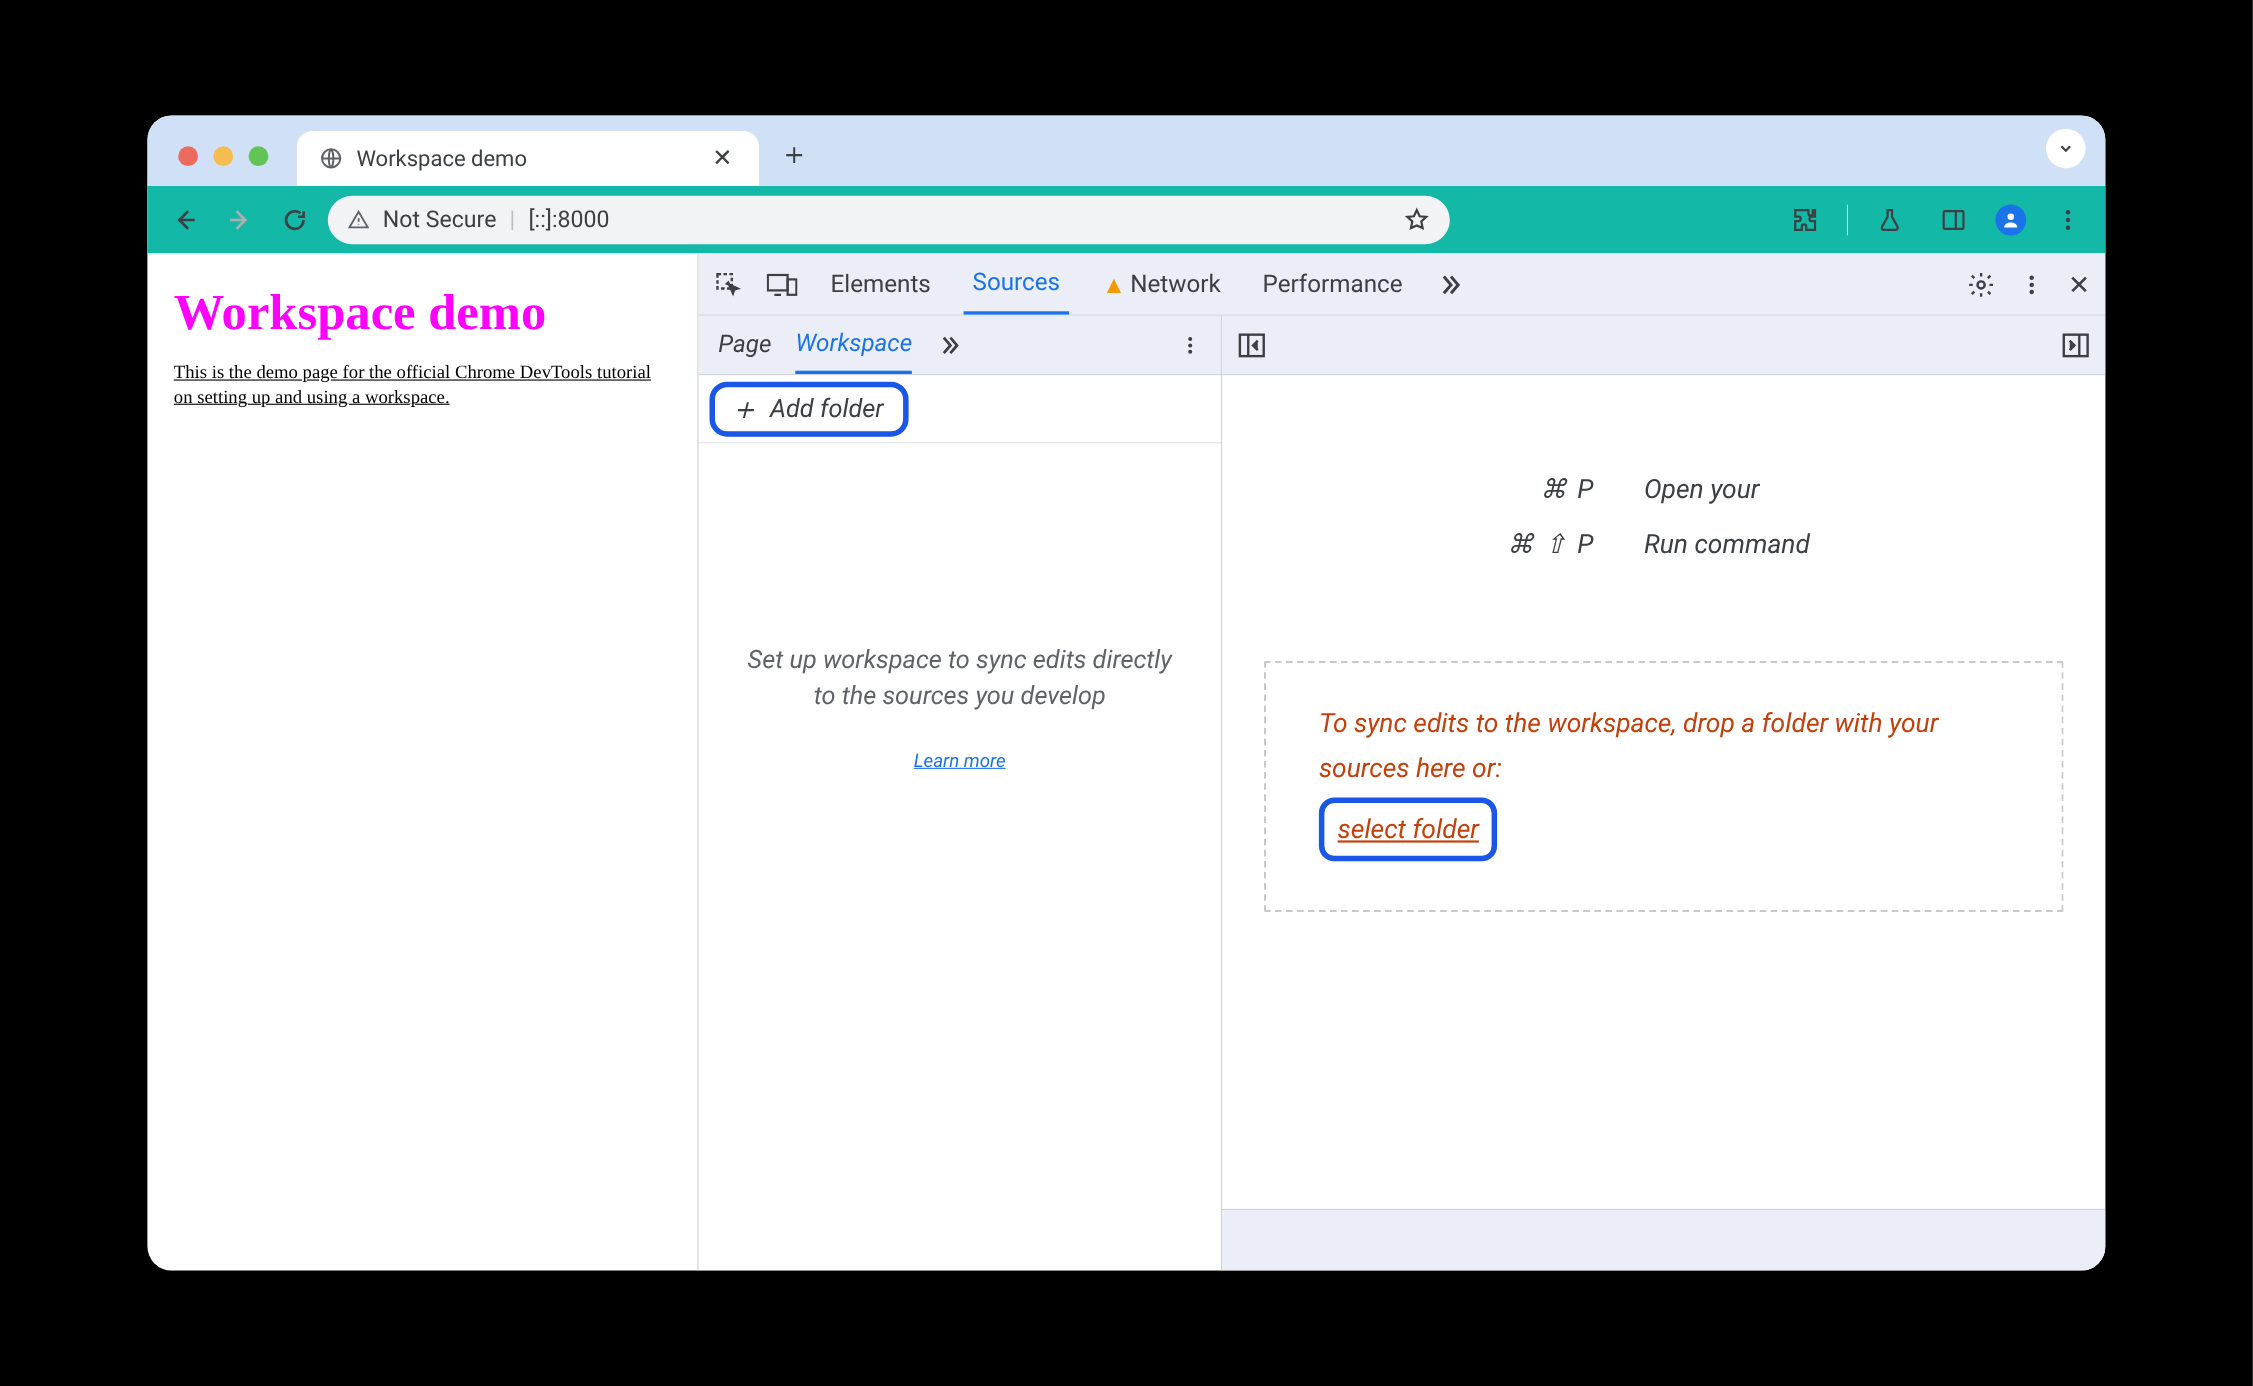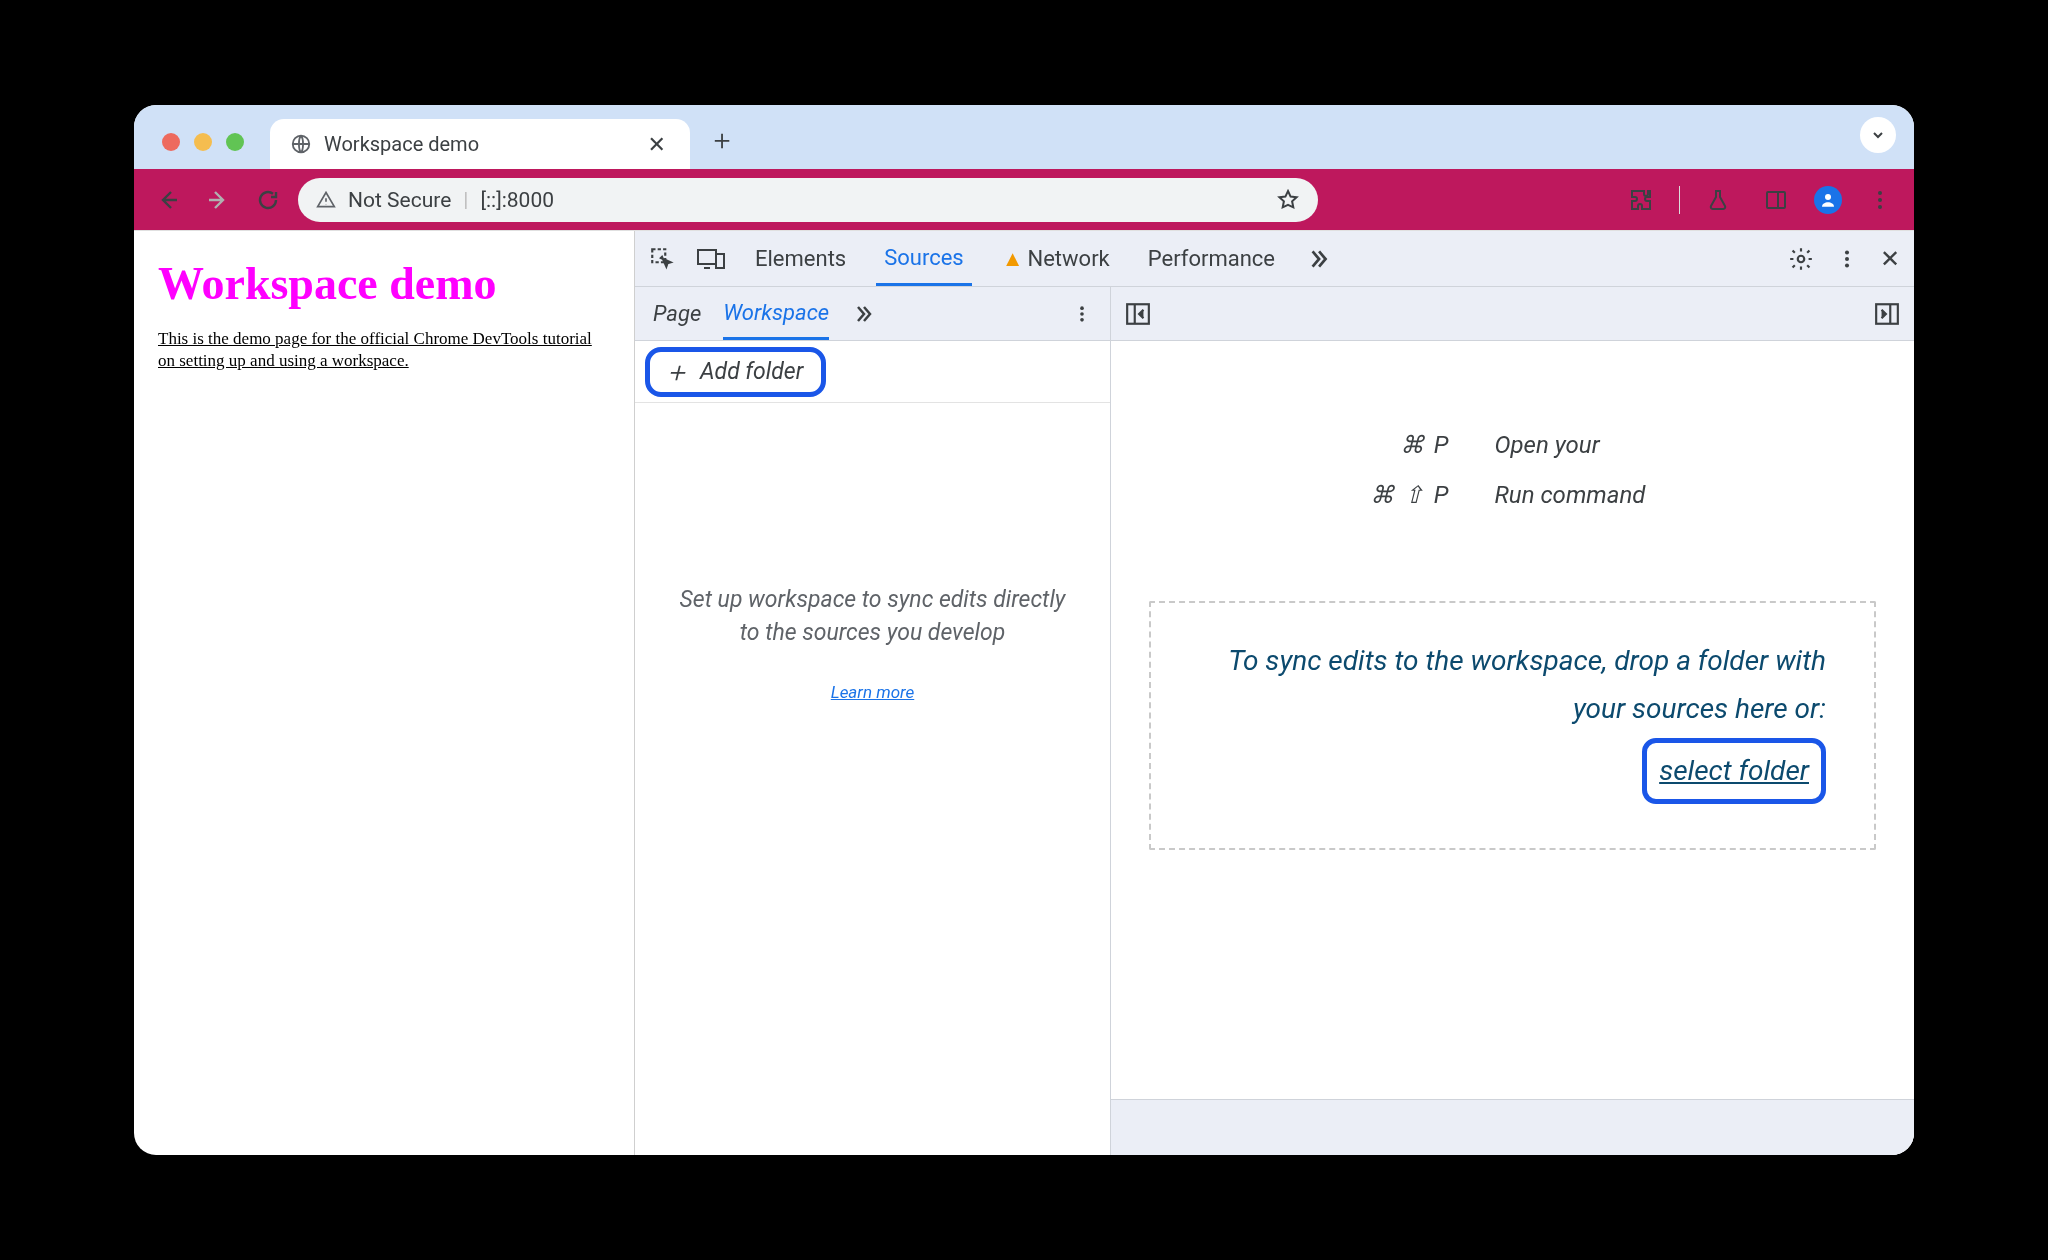--- a/index.html
+++ b/index.html
@@ -53,21 +53,21 @@
   .tab-close{ font-size:22px; color:#3c4043; padding:0 4px; }
   .newtab { font-size:28px; color:#3c4043; padding:0 18px 10px 18px; }
   .win-dropdown{
     position:absolute; right:18px; top:12px; width:36px; height:36px;
     border-radius:50%; background:#fff; display:flex; align-items:center; justify-content:center;
     font-size:18px; color:#3c4043;
   }
 
   
   .toolbar {
-    height:62px; background:#be185d; border-bottom:1px solid #e0e0e0;
+    height:62px; background:#14b8a6; border-bottom:1px solid #e0e0e0;
     display:flex; align-items:center; gap:10px; padding:0 14px;
   }
   .tbtn{ width:40px; height:40px; display:flex;align-items:center;justify-content:center; color:#3c4043; font-size:24px;}
   .tbtn.dim{ color:#b0b0b0; }
   .omnibox{
     flex:1; max-width:1020px; height:44px; border-radius:22px; background:#f1f3f4;
     display:flex; align-items:center; gap:12px; padding:0 18px; color:#5f6368; font-size:21px;
   }
   .omnibox .nslabel{ color:#3c4043; }
   .omnibox .url{ color:#3c4043; }
@@ -133,21 +133,21 @@
   .panel-toggle-icon{ width:26px;height:26px; color:#3c4043; }
   .dtr-top .rt{ margin-left:auto; }
 
   .quick-cmds{ padding:90px 40px 40px 40px; }
   .cmd-row{ display:flex; justify-content:center; gap:44px; font-size:24px; color:#3c4043; margin-bottom:22px;}
   .cmd-keys{ min-width:120px; text-align:right; letter-spacing:2px; }
   .cmd-label{ min-width:200px; }
 
   .dropzone{
     margin:30px 38px 0 38px; border:2px dashed #c9c9c9; border-radius:2px;
-    padding:34px 48px 44px 48px; text-align:right; color:#0c4a6e; font-size:28px; line-height:1.7;
+    padding:34px 48px 44px 48px; text-align:left; color:#c2410c; font-size:24px; line-height:1.7;
   }
   .select-folder{
     display:inline-block;
     border:5px solid #1a56e8; border-radius:14px; padding:4px 12px;
     margin-top:6px;
   }
   .select-folder span{ text-decoration:underline; }
 
   .dt-bottom{ margin-top:auto; height:56px; border-top:1px solid #cfd3da; background:#ebeef6;}
 

